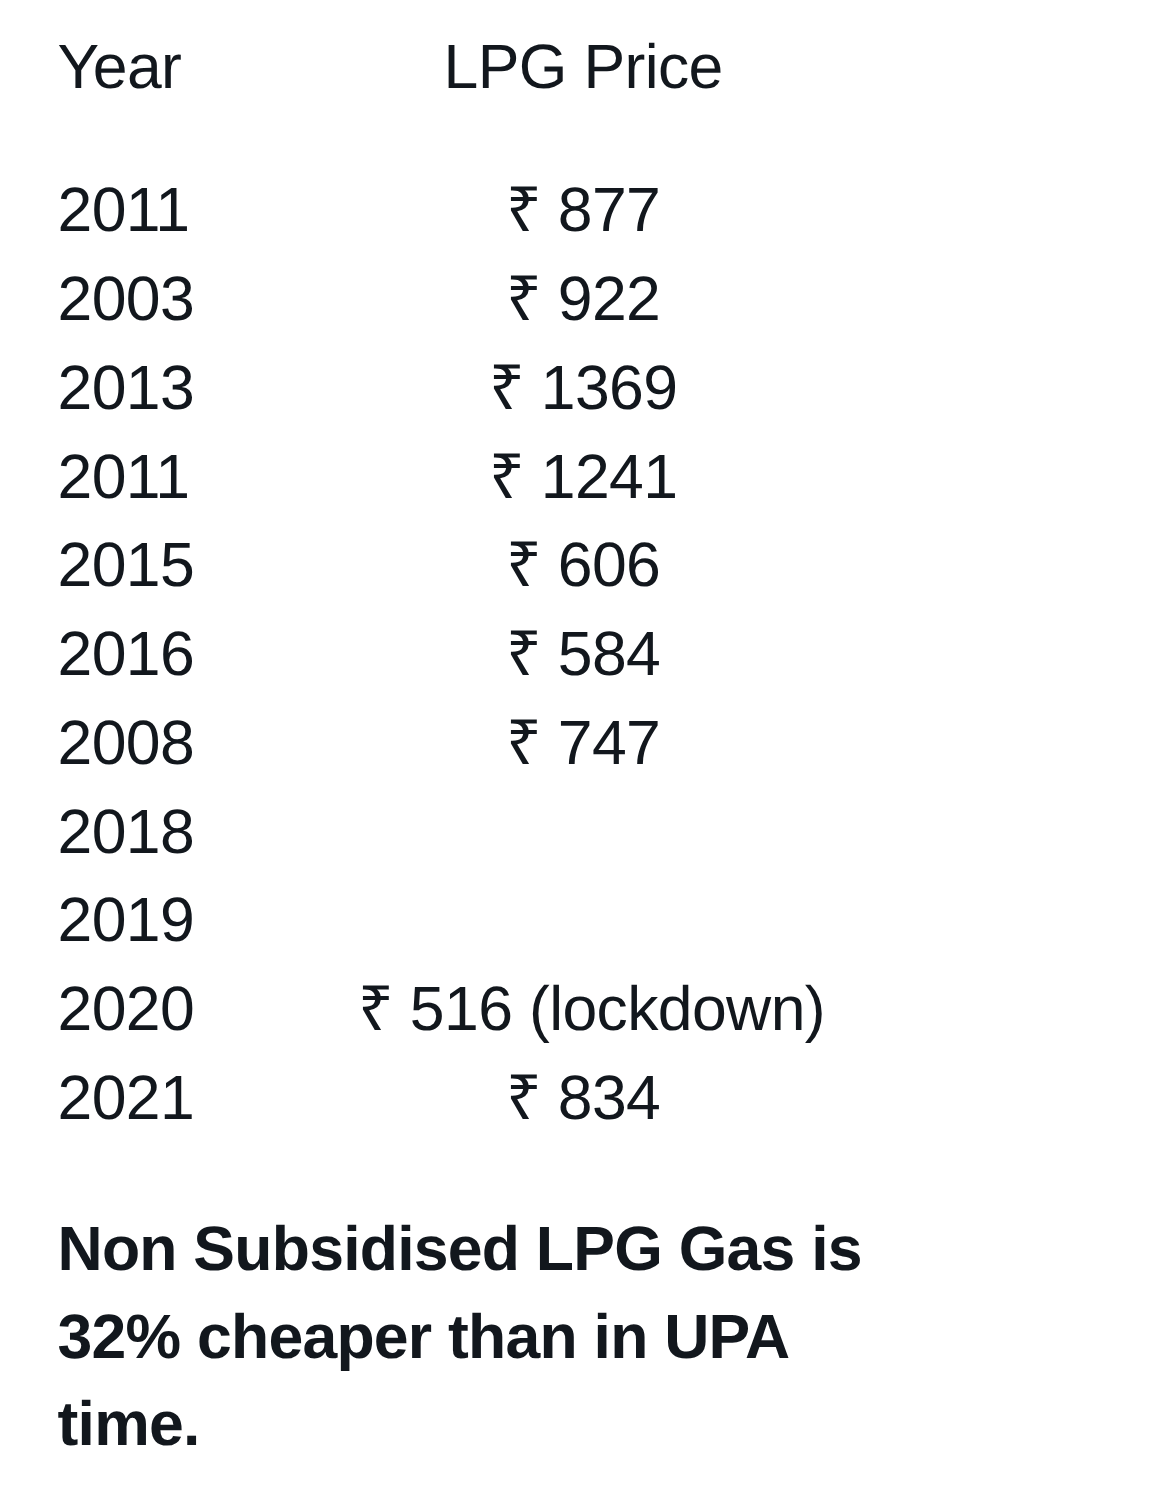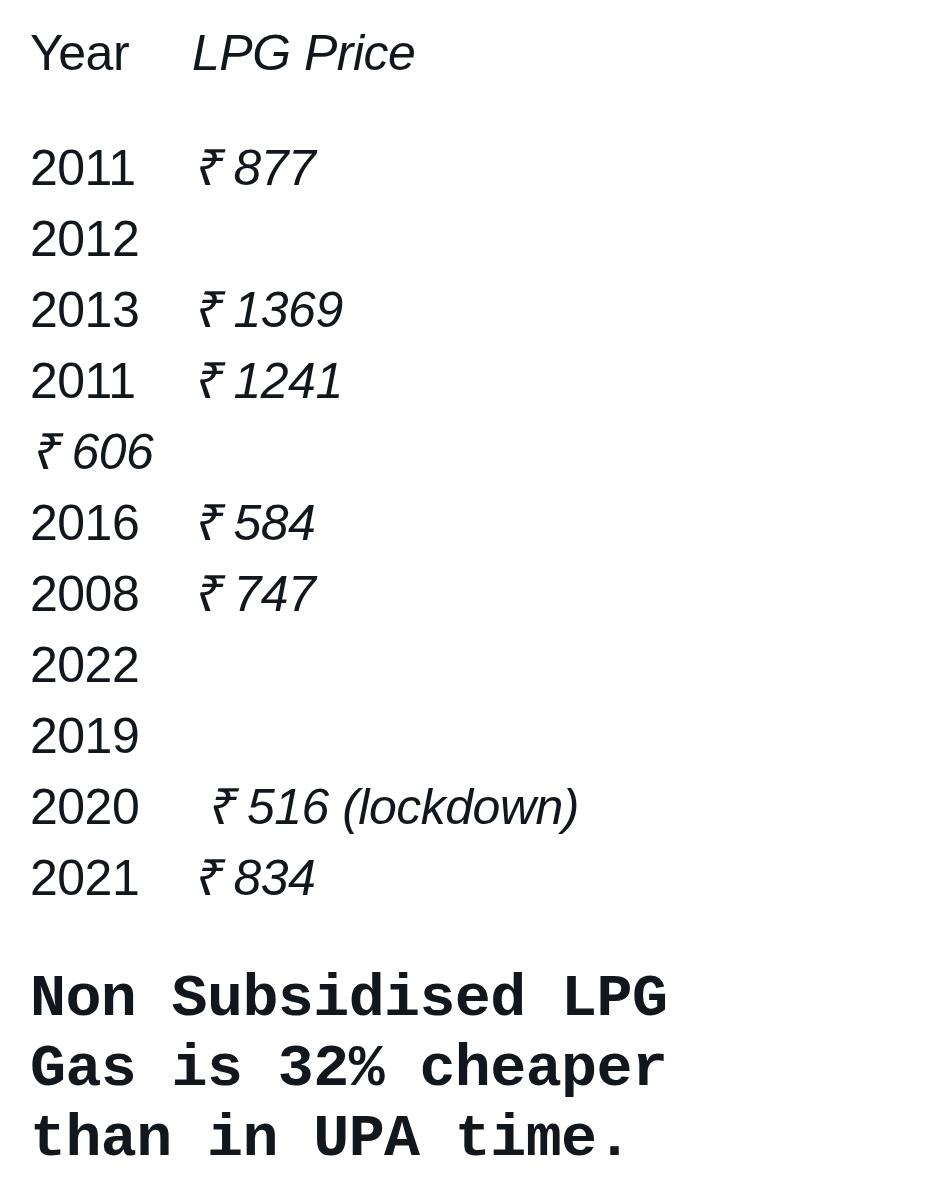--- a/index.html
+++ b/index.html
@@ -12,21 +12,21 @@
     height: 1200px;
     font-family: "Liberation Sans", sans-serif;
     color: #12171d;
     overflow: hidden;
   }
   .page {
     position: relative;
     width: 755px;
     height: 1200px;
     box-sizing: border-box;
-    padding: 18px 30px 0 30px;
+    padding: 18px 30px 0 46px;
   }
   .table {
     display: block;
   }
   .row {
     display: flex;
     align-items: baseline;
     font-size: 50px;
     line-height: 71px;
     font-weight: 500;
@@ -37,84 +37,84 @@
     margin-bottom: 44px;
     font-weight: 500;
   }
   .col-year {
     width: 162px;
     flex: 0 0 162px;
     text-align: left;
   }
   .col-price {
     flex: 1 1 auto;
-    text-align: left;
-    font-style: italic;
+    text-align: center;
   }
   .header .col-year {
     width: 162px;
     flex: 0 0 162px;
   }
   .footnote {
     margin-top: 50px;
-    font-size: 60px;
+    font-size: 50px;
     line-height: 70px;
     font-weight: 600;
     letter-spacing: -0.6px;
     max-width: 830px;
-    font-family: Liberation Mono, monospace;
   }
 </style>
 </head>
 <body>
 
 <div class="page">
 
   <div class="table">
 
     <div class="row header">
       <span class="col-year">Year</span>
       <span class="col-price">LPG Price</span>
     </div>
 
     <div class="row">
       <span class="col-year">2011</span>
       <span class="col-price">₹ 877</span>
     </div>
 
     <div class="row">
-      <span class="col-year">2012</span>
+      <span class="col-year">2003</span>
+      <span class="col-price">₹ 922</span>
     </div>
 
     <div class="row">
       <span class="col-year">2013</span>
       <span class="col-price">₹ 1369</span>
     </div>
 
     <div class="row">
       <span class="col-year">2011</span>
       <span class="col-price">₹ 1241</span>
     </div>
 
     <div class="row">
+      <span class="col-year">2015</span>
       <span class="col-price">₹ 606</span>
     </div>
 
     <div class="row">
       <span class="col-year">2016</span>
       <span class="col-price">₹ 584</span>
     </div>
 
     <div class="row">
       <span class="col-year">2008</span>
       <span class="col-price">₹ 747</span>
     </div>
 
     <div class="row">
-      <span class="col-year">2022</span>
+      <span class="col-year">2018</span>
     </div>
 
     <div class="row">
       <span class="col-year">2019</span>
     </div>
 
     <div class="row">
       <span class="col-year">2020</span>
       <span class="col-price"> ₹ 516 (lockdown)</span>
     </div>

